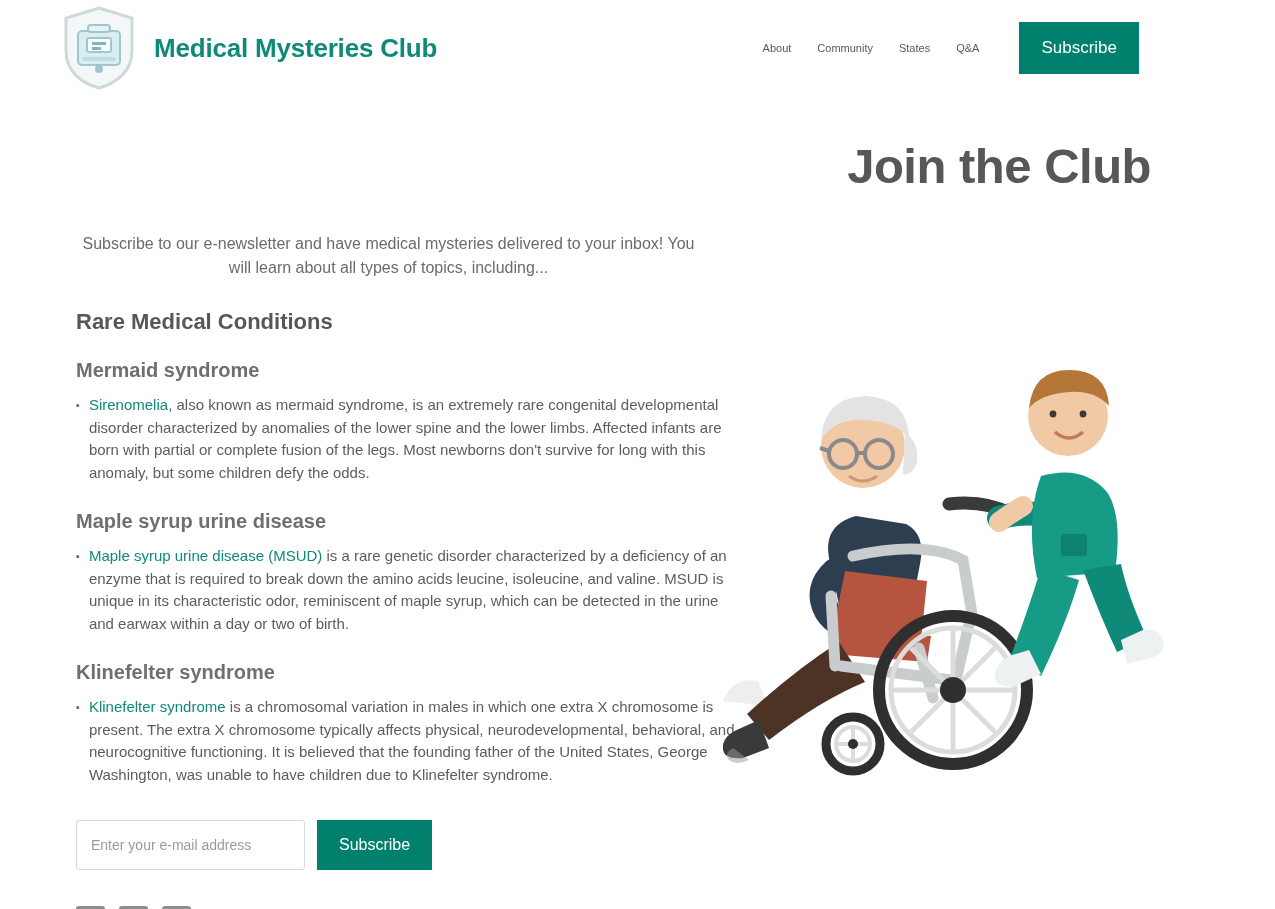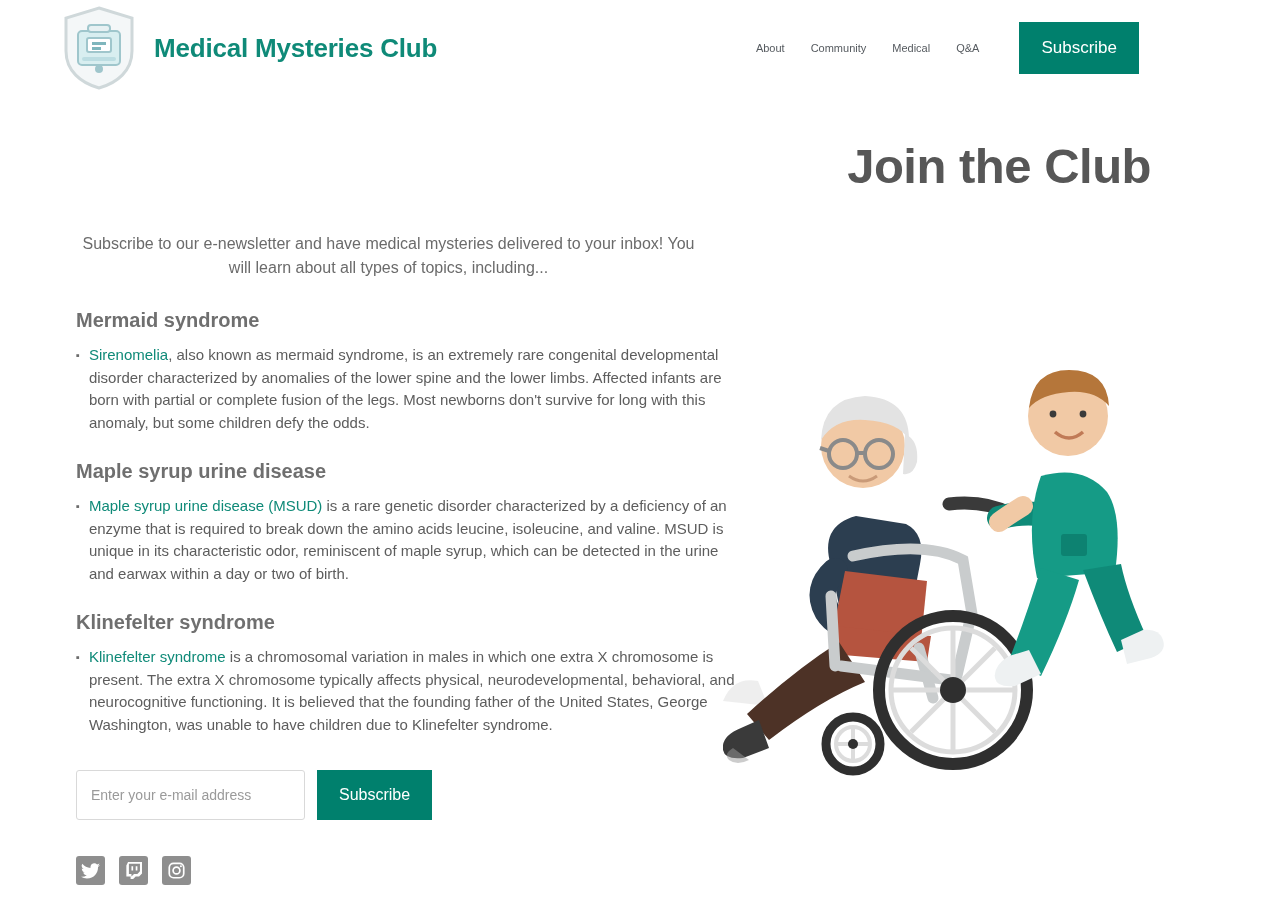--- a/index.html
+++ b/index.html
@@ -197,32 +197,33 @@
           <rect x="22" y="52" width="34" height="4" rx="2" fill="#bcdde2"></rect>
           <rect x="28" y="20" width="22" height="7" rx="3" fill="#e7f1f3" stroke="#9fc6cc" stroke-width="2"></rect>
           <circle cx="39" cy="64" r="4" fill="#9fc6cc"></circle>
         </svg>
       </span>
       <span class="brand-title">Medical Mysteries Club</span>
     </div>
     <div class="nav">
       <a class="nav-link">About</a>
       <a class="nav-link">Community</a>
-      <a class="nav-link">Medical</a>
+      <a class="nav-link">States</a>
       <a class="nav-link">Q&amp;A</a>
       <button class="subscribe-nav-btn">Subscribe</button>
     </div>
   </div>
 
   <div class="content">
     <h1 class="page-title">Join the Club</h1>
 
     <div class="left-col">
       <p class="intro">Subscribe to our e-newsletter and have medical mysteries delivered to your inbox! You will learn about all types of topics, including...</p>
 
+      <h2 class="section-heading">Rare Medical Conditions</h2>
 
       <h3 class="cond-title">Mermaid syndrome</h3>
       <div class="bullet-row">
         <span class="bullet-mark">▪</span>
         <span class="bullet-text"><a class="link">Sirenomelia</a><span>, also known as mermaid syndrome, is an extremely rare congenital developmental disorder characterized by anomalies of the lower spine and the lower limbs. Affected infants are born with partial or complete fusion of the legs. Most newborns don't survive for long with this anomaly, but some children defy the odds.</span></span>
       </div>
 
       <h3 class="cond-title">Maple syrup urine disease</h3>
       <div class="bullet-row">
         <span class="bullet-mark">▪</span>

